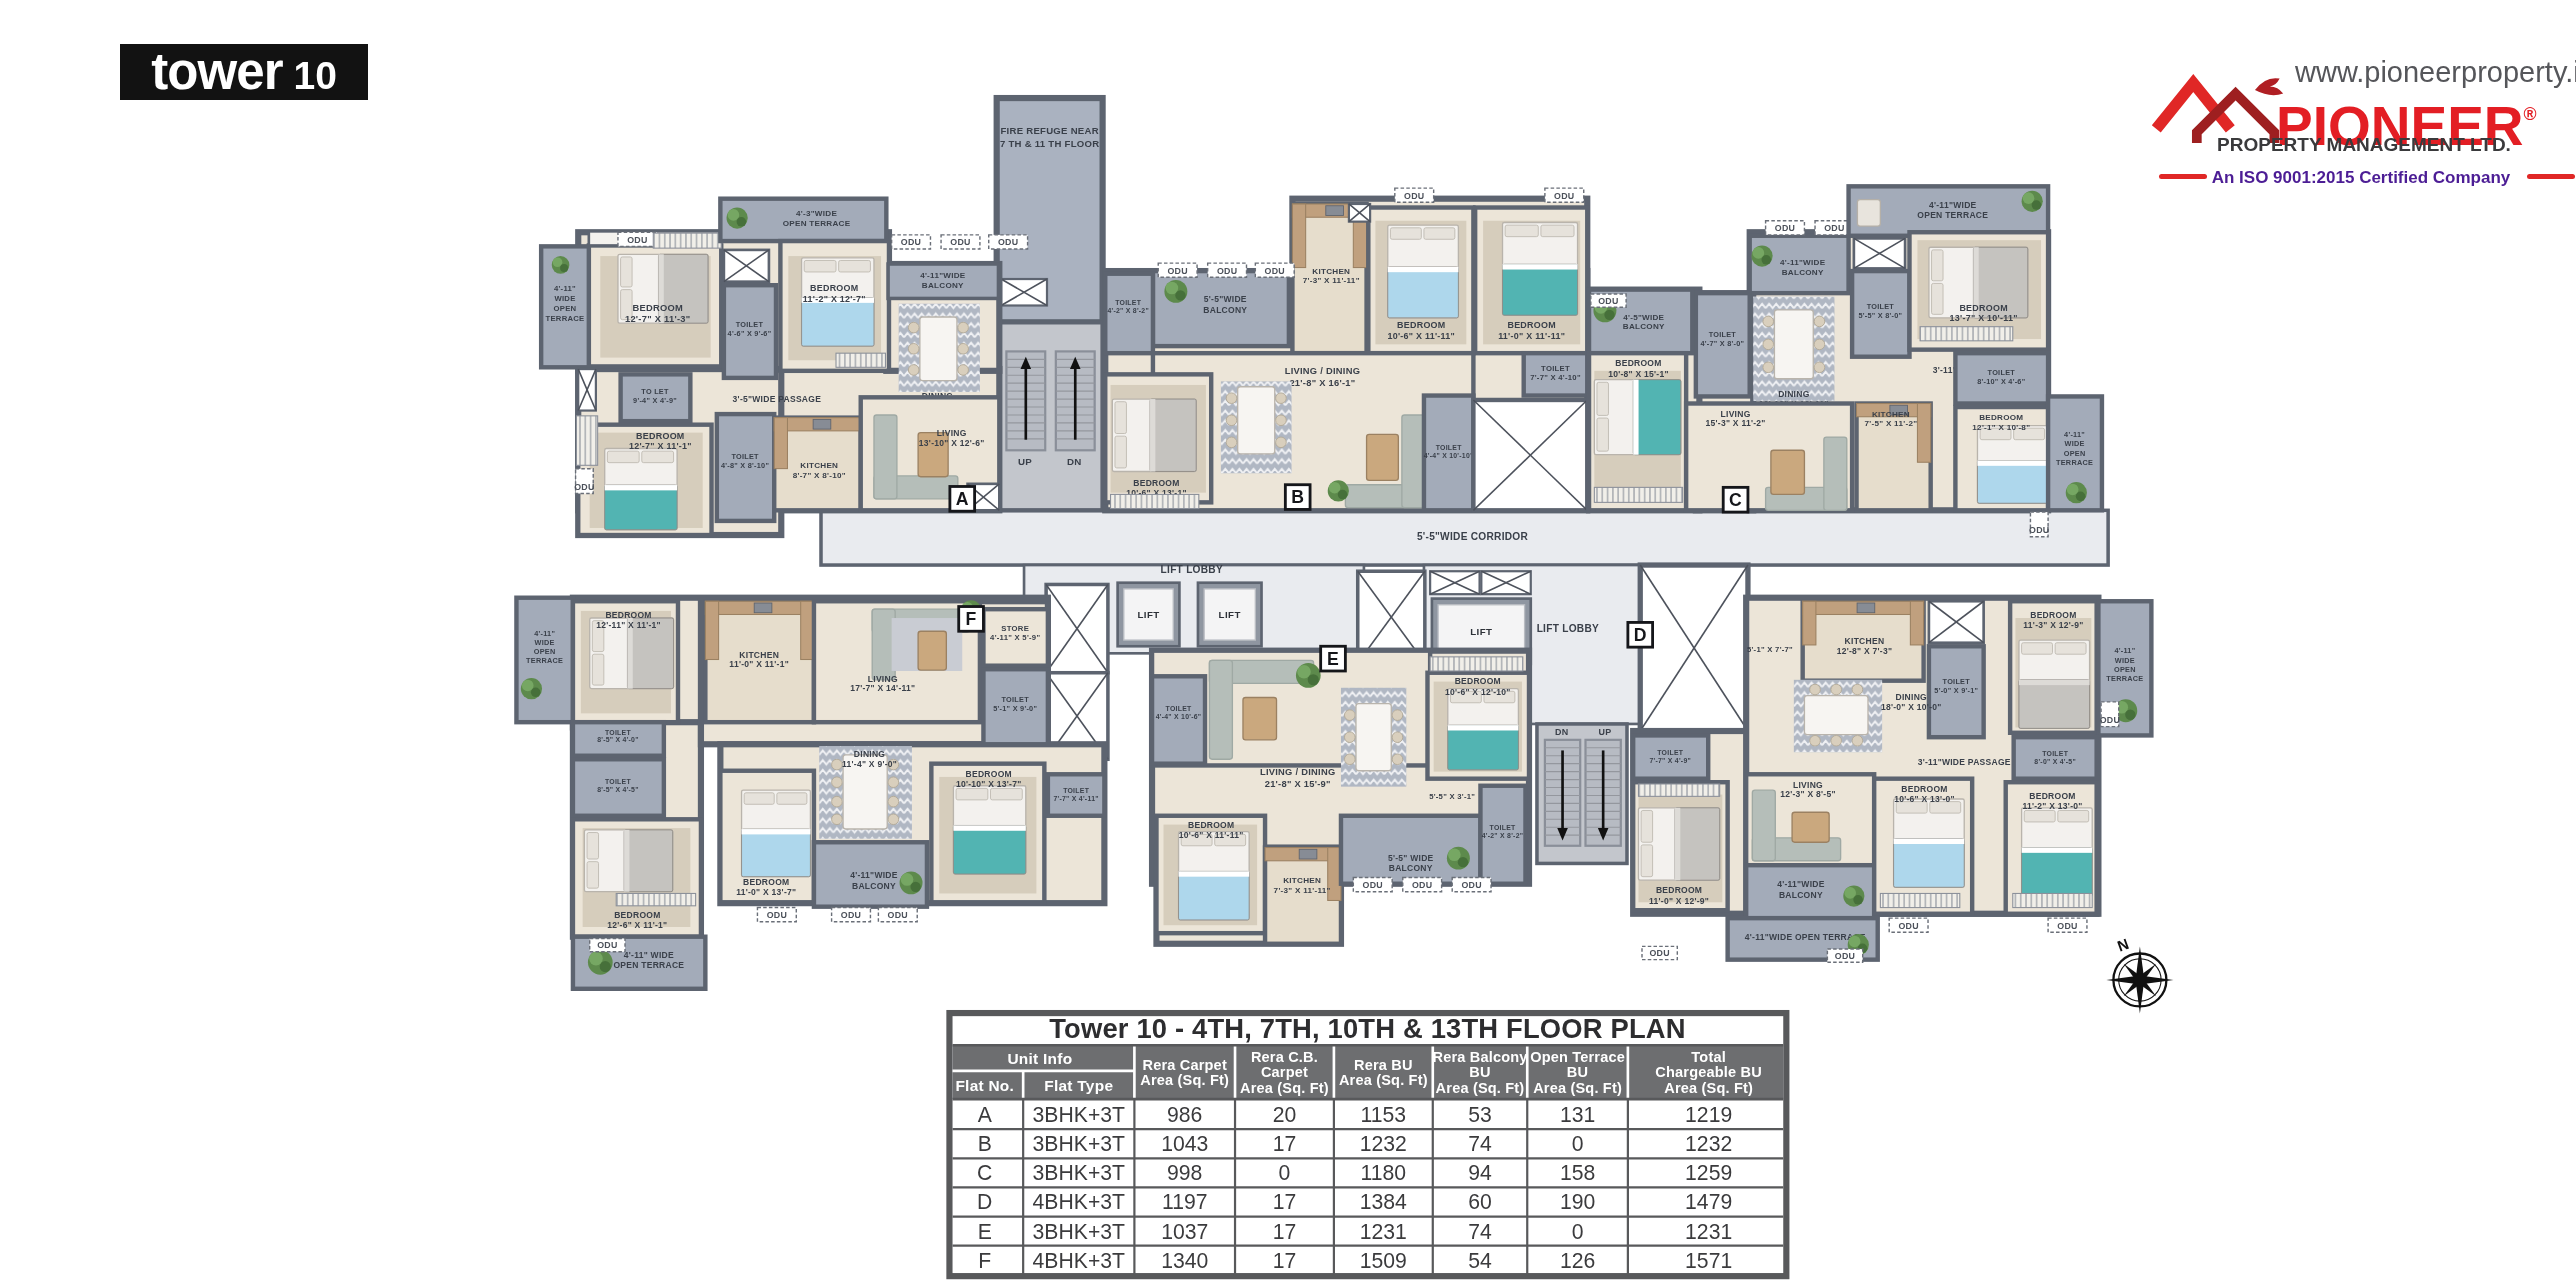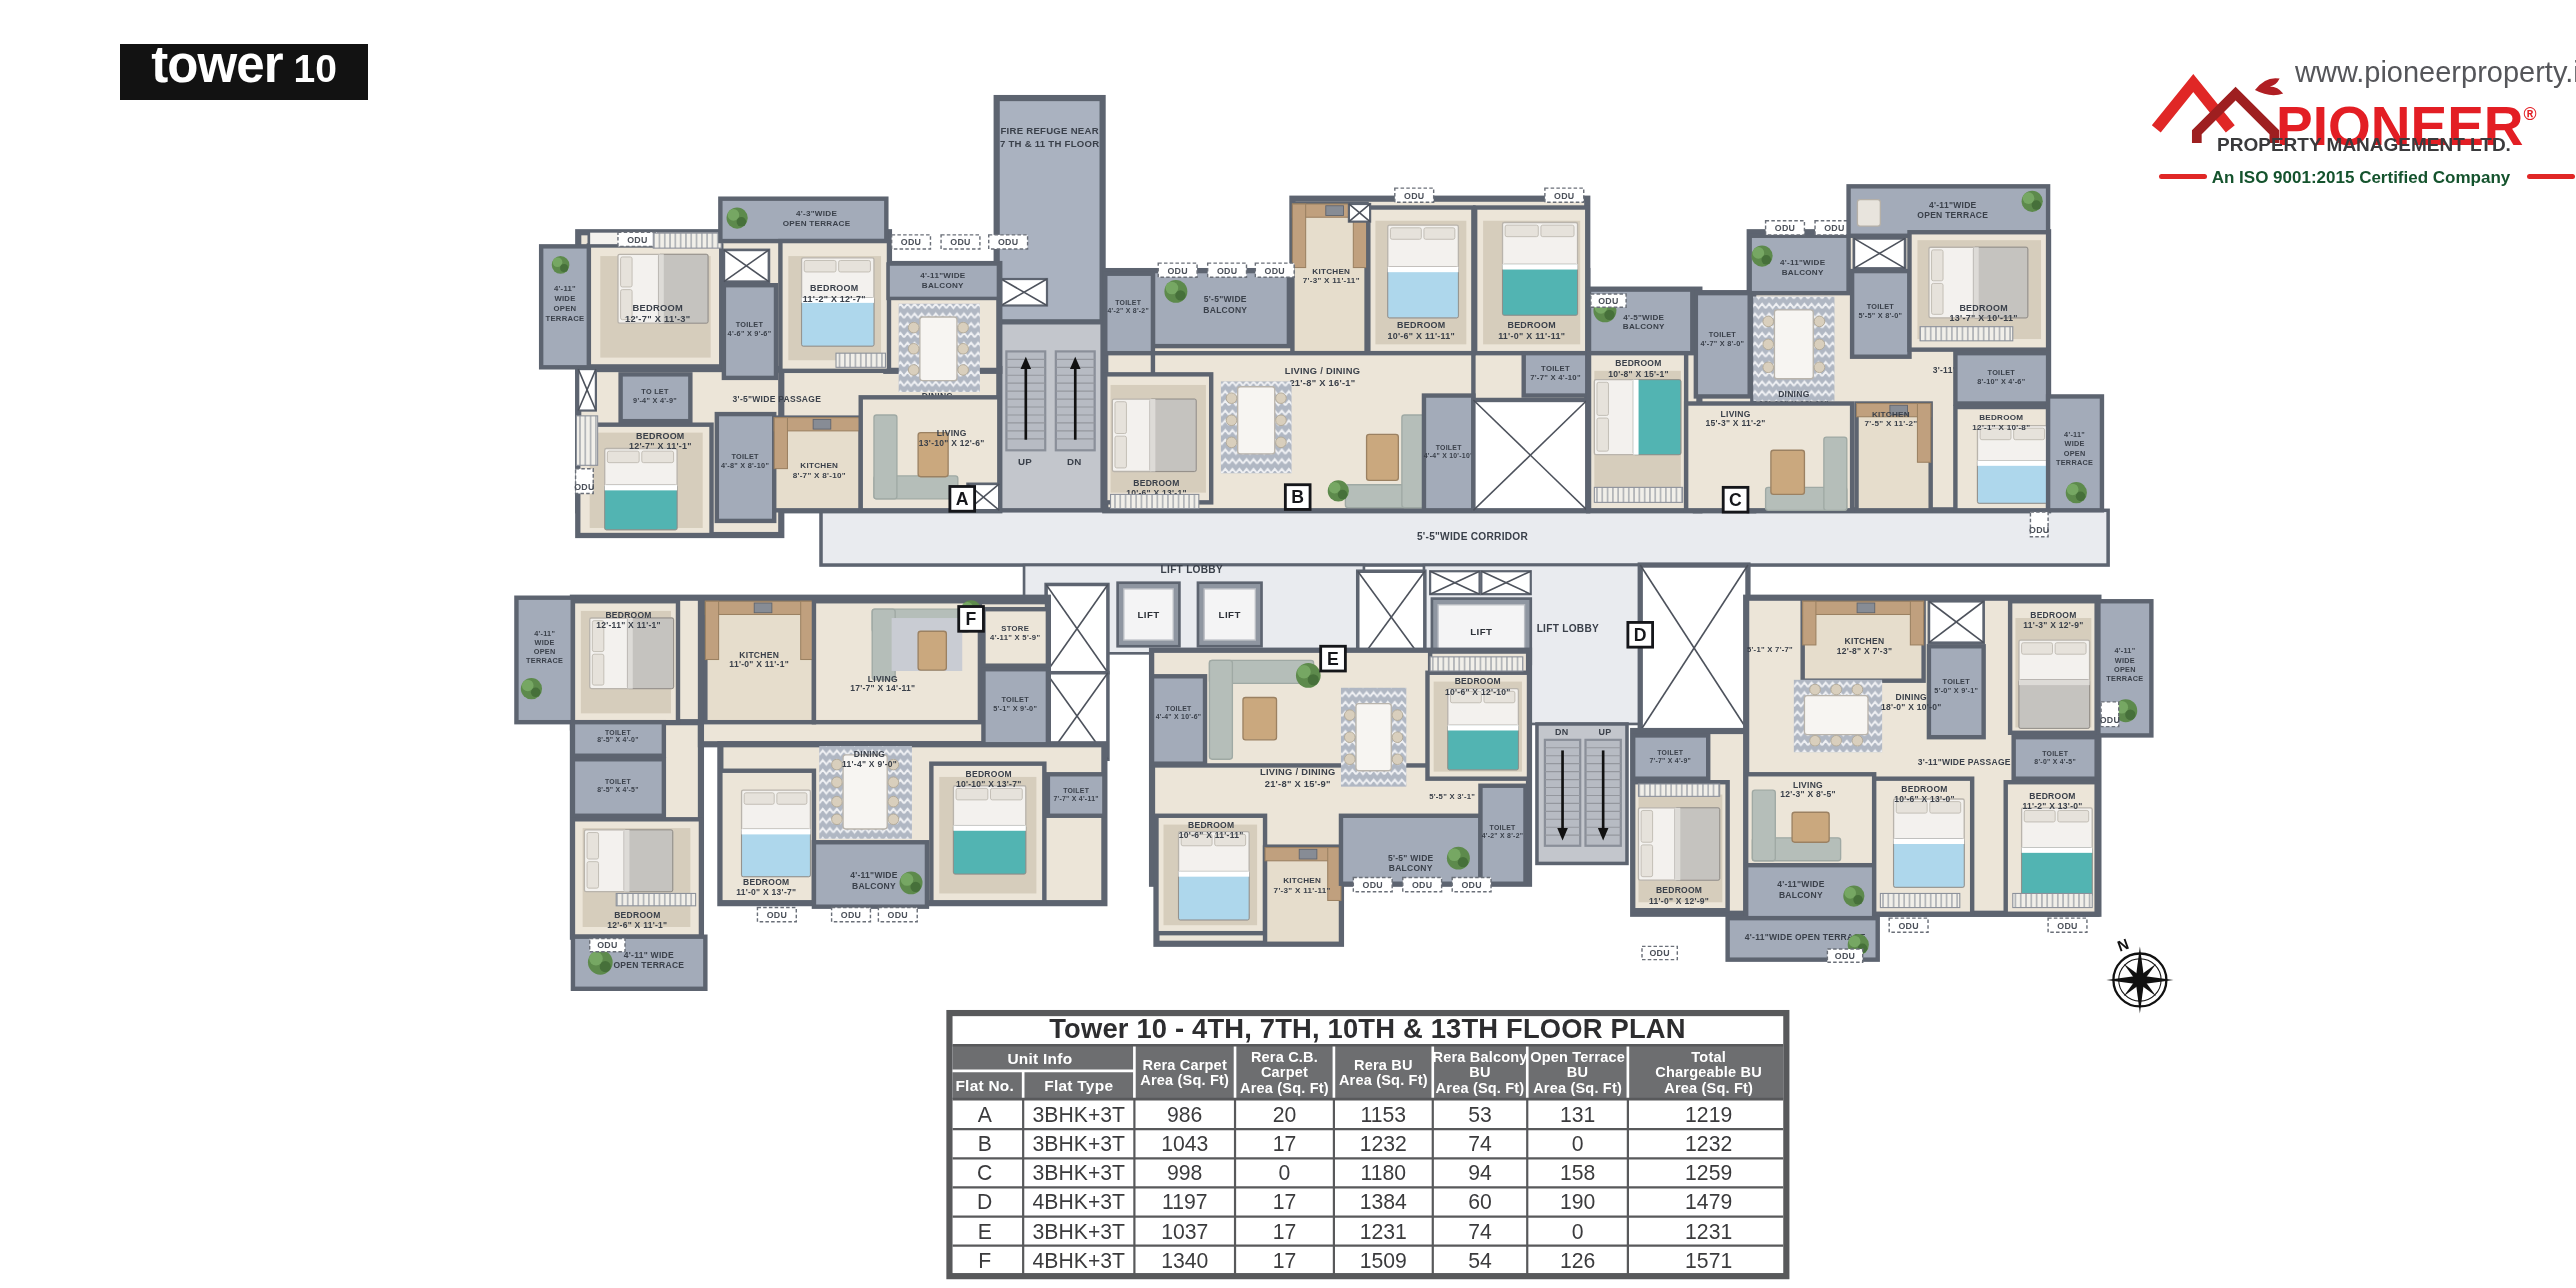--- a/index.html
+++ b/index.html
@@ -3,39 +3,39 @@
 <style>
 html,body{margin:0;padding:0;background:#fff;}
 body{width:2576px;height:1289px;position:relative;font-family:"Liberation Sans",sans-serif;overflow:hidden;}
 #plan{position:absolute;left:0;top:0;}
 .abs{position:absolute;}
 </style></head>
 <body>
 
 <div class="abs" style="left:120px;top:44px;width:248px;height:56px;background:#121212;"></div>
 
-<div class="abs" style="left:120px;top:44px;width:248px;height:56px;color:#fff;font-weight:700;text-align:center;line-height:41px;"><span style="font-size:51px;letter-spacing:-0.9px;">tower</span><span style="font-size:39px;"> 10</span></div>
+<div class="abs" style="left:120px;top:44px;width:248px;height:56px;color:#fff;font-weight:700;text-align:center;line-height:55px;"><span style="font-size:51px;letter-spacing:-0.9px;">tower</span><span style="font-size:39px;"> 10</span></div>
 
 <div class="abs" style="left:2295px;top:56px;width:272px;text-align:right;font-size:29px;color:#55565a;white-space:nowrap;">www.pioneerproperty.in</div>
 
 <svg class="abs" style="left:2151px;top:67px;" width="163" height="84" viewBox="0 0 185 95">
   <path d="M6 70 L48 18 L90 70" fill="none" stroke="#e02726" stroke-width="13" stroke-linejoin="miter"></path>
   <path d="M52 86 L52 74 L96 30 L140 74 L140 86" fill="none" stroke="#9e1f20" stroke-width="11"></path>
   <path d="M118 26 q12 -16 28 -13 q-4 8 -11 9 q9 0 15 8 q-15 5 -32 -4 Z" fill="#b01f24"></path>
 </svg>
 
 <div class="abs" style="left:2276px;top:94px;font-size:55px;font-weight:700;color:#e31e24;letter-spacing:0px;white-space:nowrap;">PIONEER<span style="font-size:17.7px;vertical-align:25px;">®</span></div>
 
 <div class="abs" style="left:2159px;top:134px;width:410px;text-align:center;font-size:19px;font-weight:700;color:#3a3a3c;letter-spacing:0px;white-space:nowrap;">PROPERTY MANAGEMENT LTD.</div>
 
 <div class="abs" style="left:2159px;top:174px;width:48px;height:5.3px;background:#e02726;border-radius:2.6px;"></div>
 
 <div class="abs" style="left:2527px;top:174px;width:48px;height:5.3px;background:#e02726;border-radius:2.6px;"></div>
 
-<div class="abs" style="left:2151px;top:168px;width:420px;text-align:center;font-size:17px;font-weight:700;color:#14532d;white-space:nowrap;">An ISO 9001:2015 Certified Company</div>
+<div class="abs" style="left:2151px;top:168px;width:420px;text-align:center;font-size:17px;font-weight:700;color:#4c1d95;white-space:nowrap;">An ISO 9001:2015 Certified Company</div>
 
 <svg id="plan" width="2576" height="1289" viewBox="0 0 2918 1460">
 <defs>
 <pattern id="chev" width="16" height="11" patternUnits="userSpaceOnUse">
   <path d="M0 8 L4 3 L8 8 L12 3 L16 8" fill="none" stroke="#f0f1f4" stroke-width="2.2"></path>
 </pattern>
 <pattern id="hatch" width="6" height="12" patternUnits="userSpaceOnUse">
   <line x1="3" y1="0" x2="3" y2="12" stroke="#8a8f99" stroke-width="1.2"></line>
 </pattern>
 </defs>

